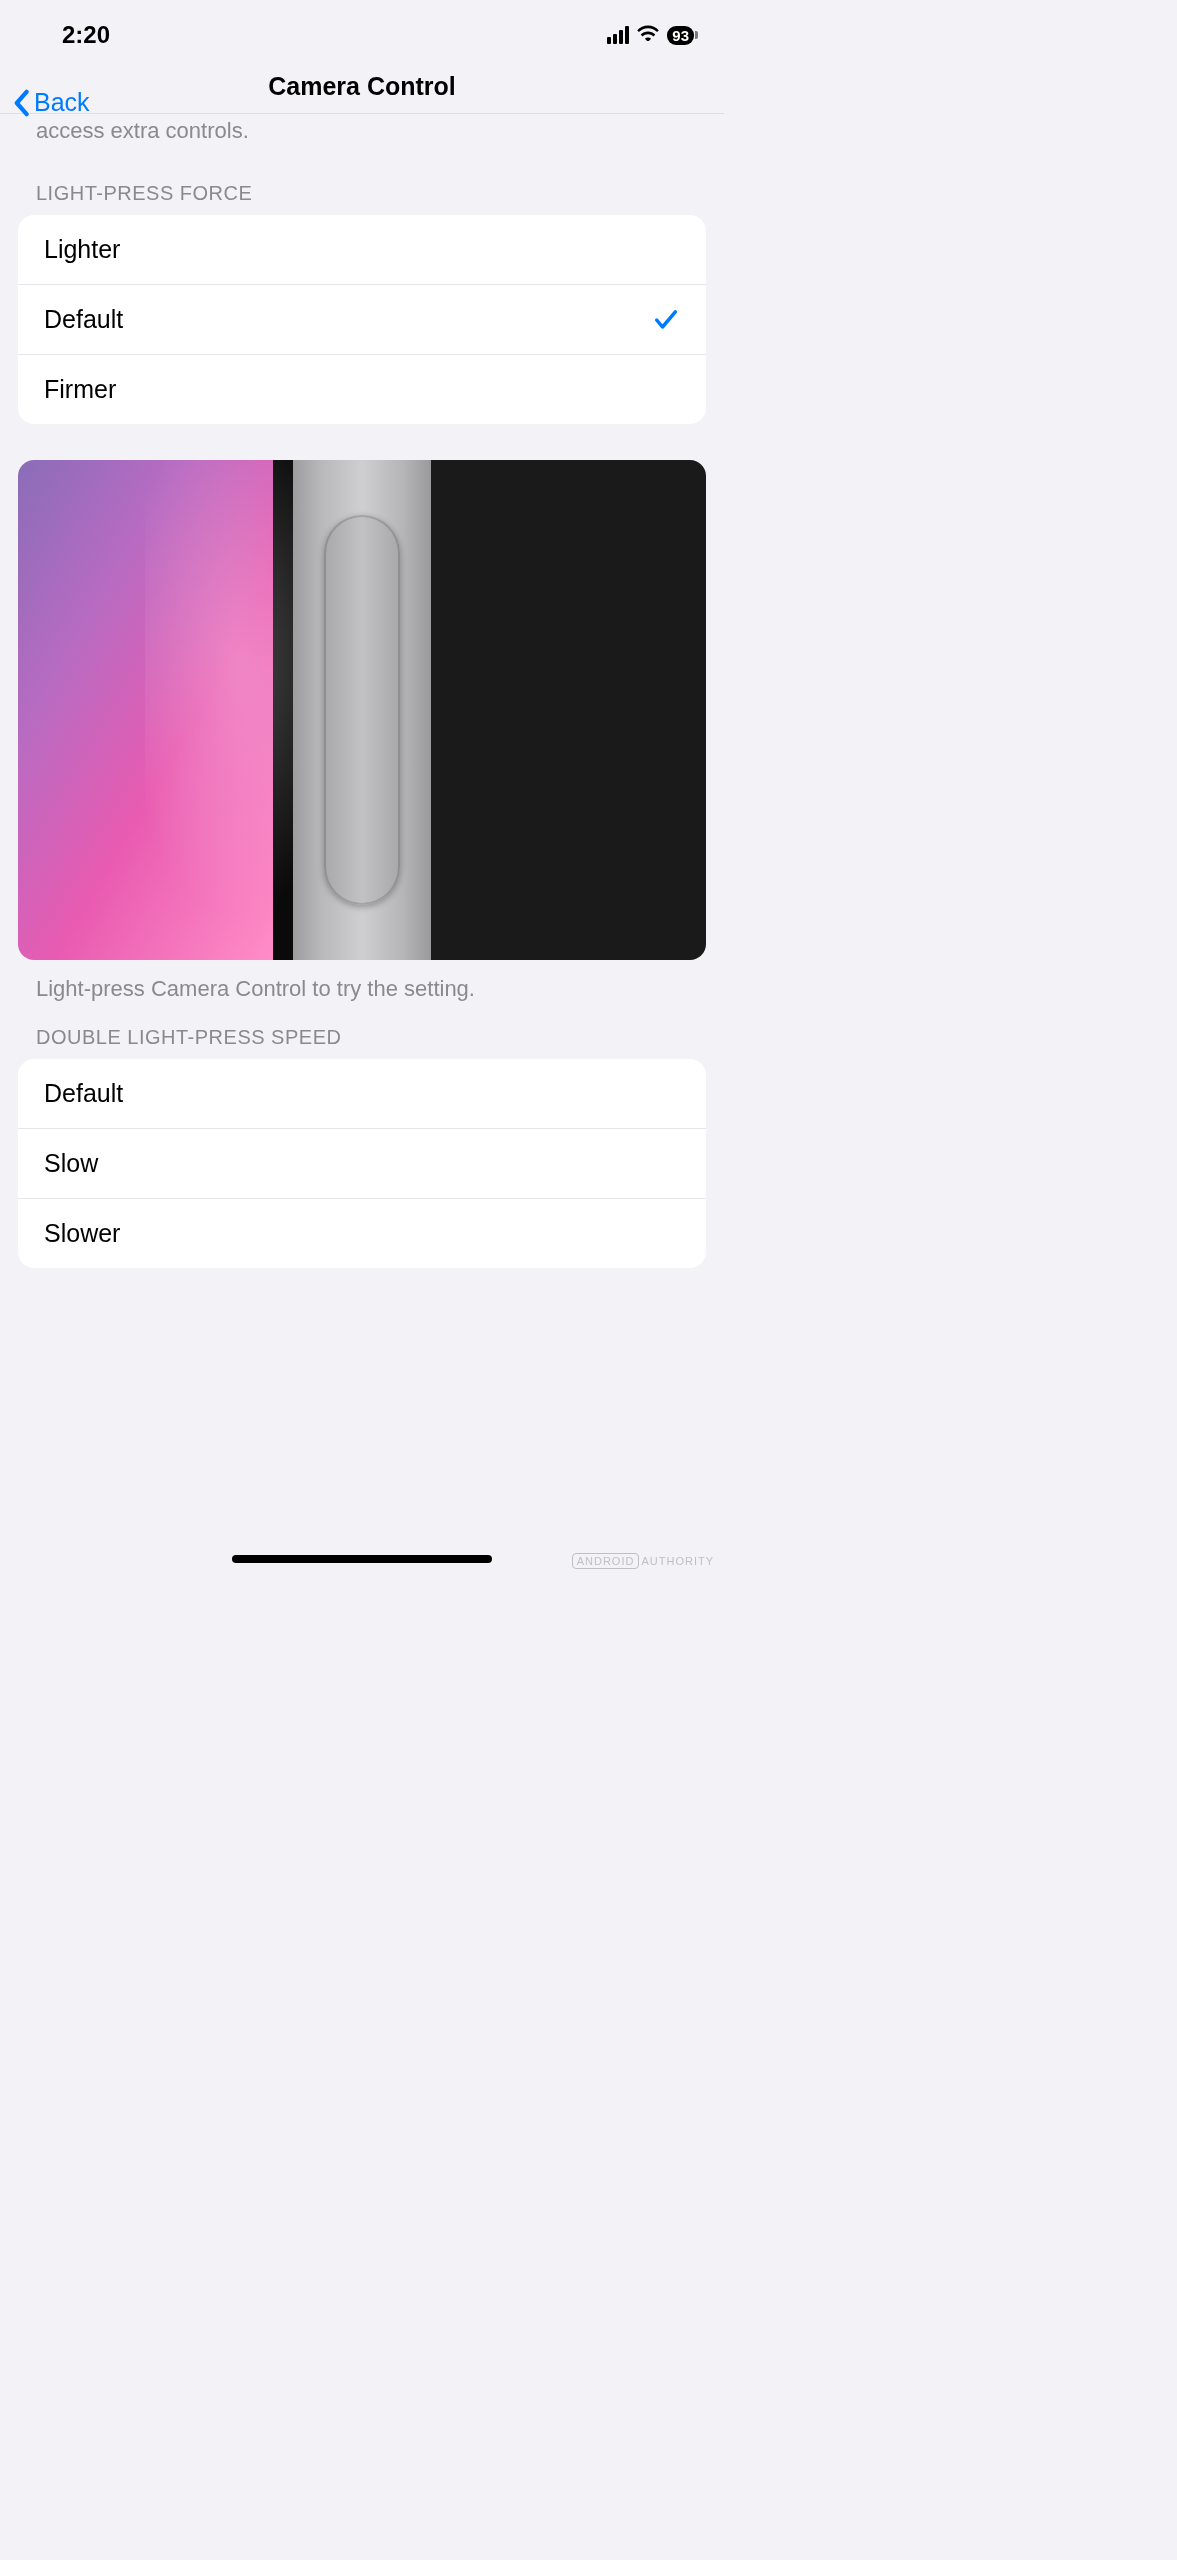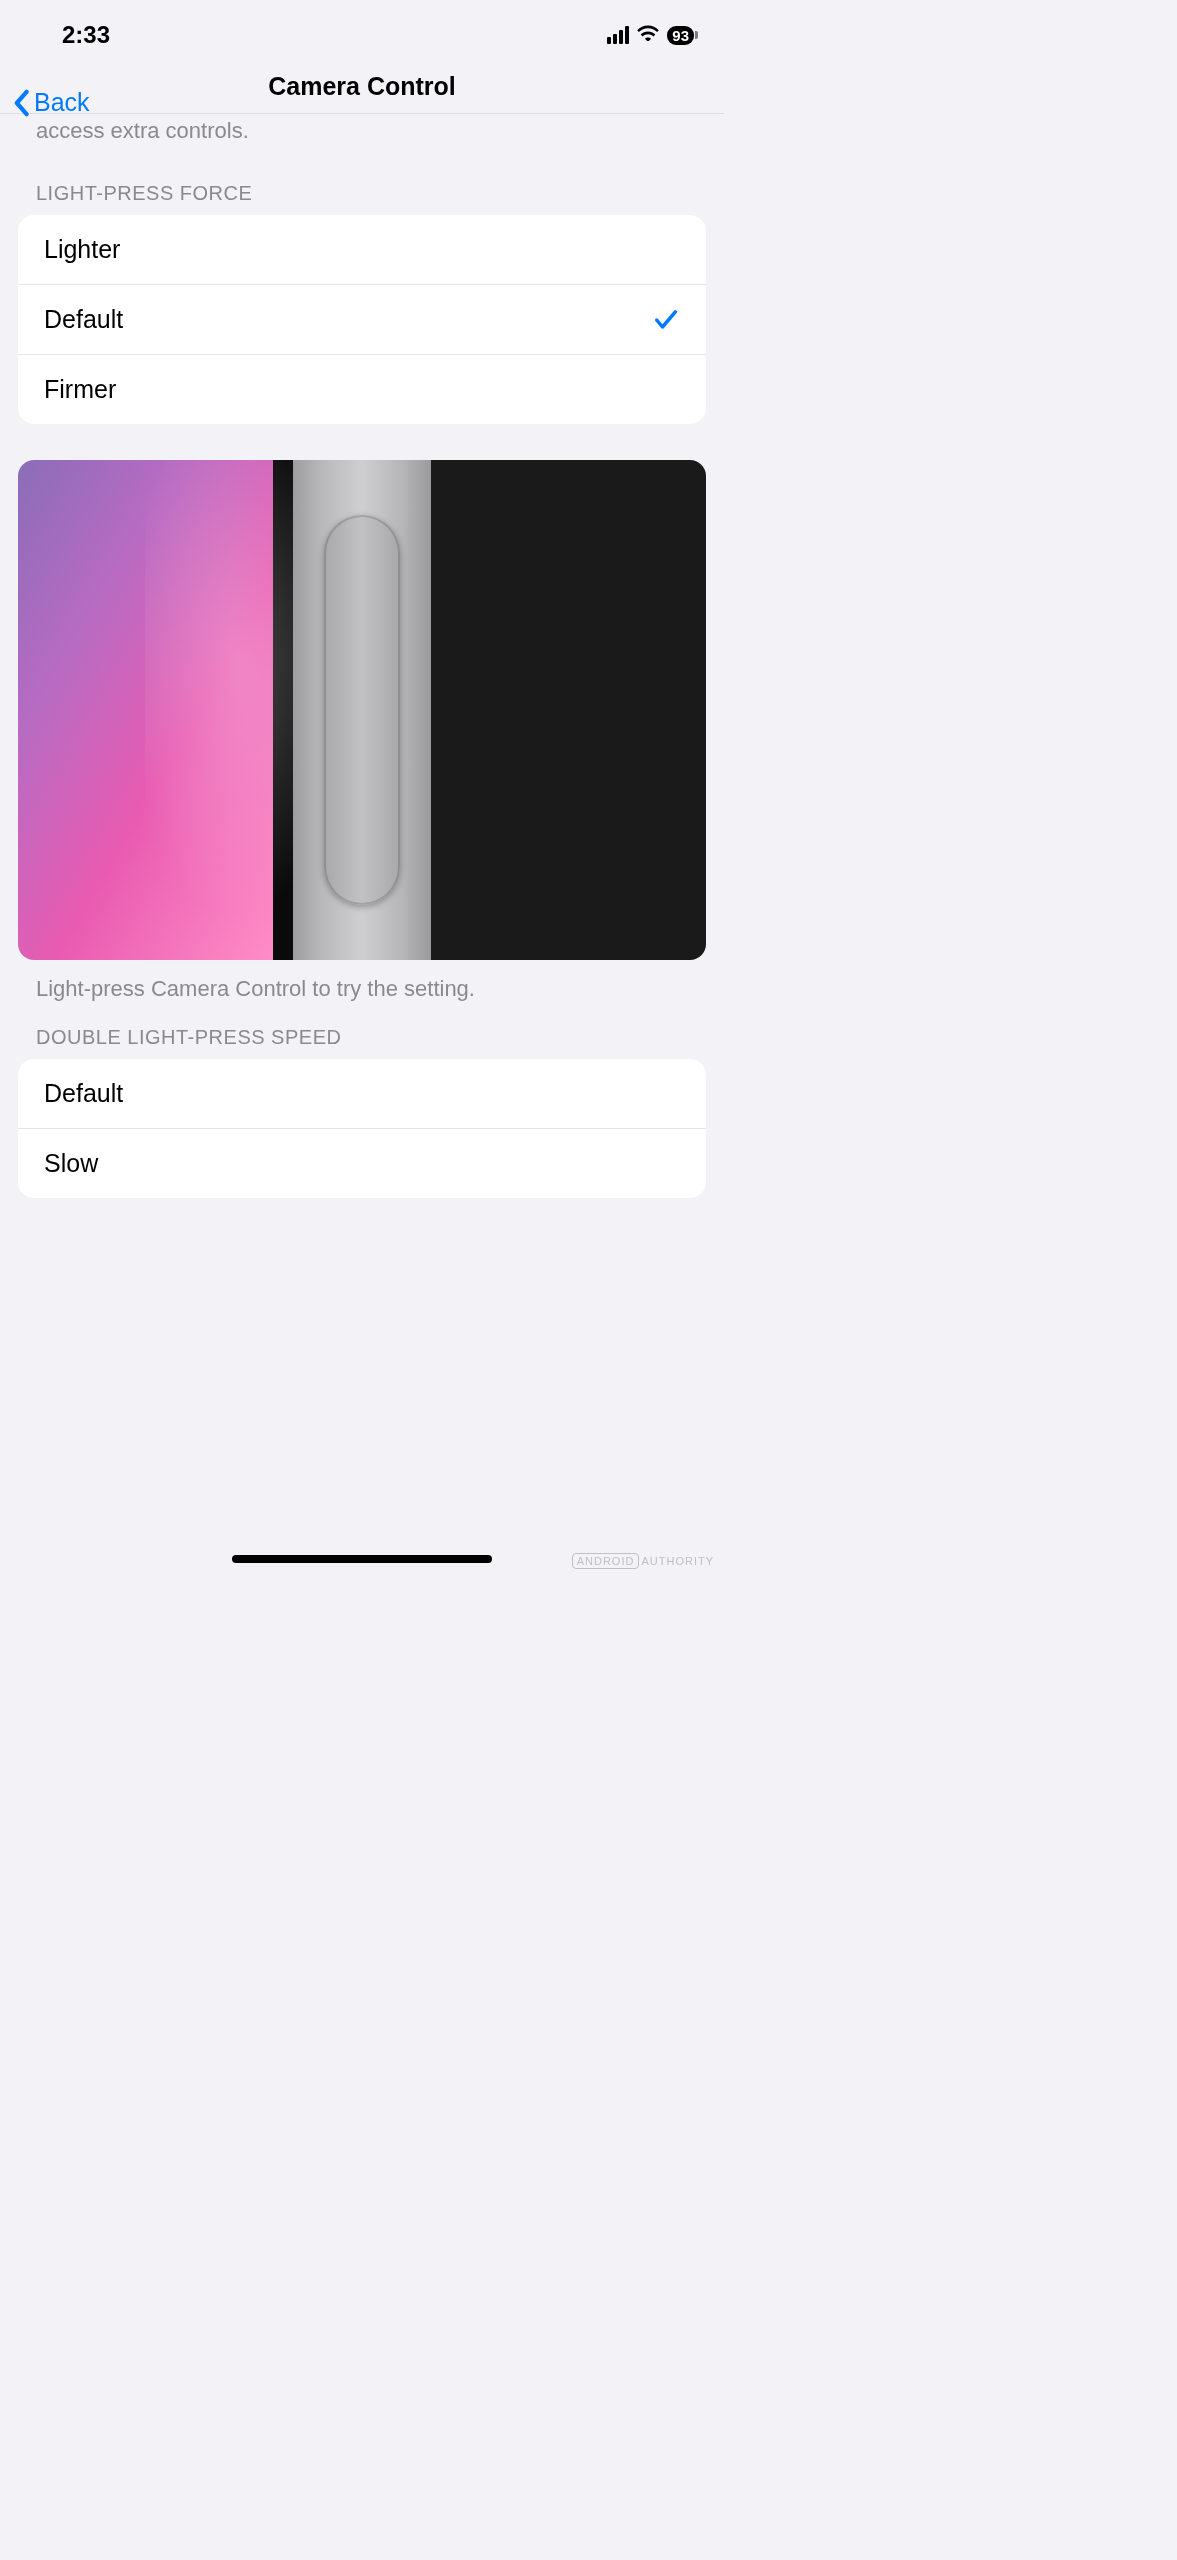--- a/index.html
+++ b/index.html
@@ -205,21 +205,21 @@
       border: 1px solid #c0c0c0;
       padding: 1px 4px;
       border-radius: 4px;
       margin-right: 2px;
     }
   </style>
 </head>
 <body>
 
 <div class="status-bar">
-  <div class="status-time">2:33</div>
+  <div class="status-time">2:20</div>
   <div class="status-right">
     <div class="signal-bars">
       <span></span>
         <span></span>
         <span></span>
         <span></span>
     </div>
     <div class="wifi-icon">
       <svg viewBox="0 0 24 20" fill="none">
           <path d="M12 19c.6 0 1.1-.2 1.5-.6l1.9-1.9c-.9-.9-2.1-1.5-3.4-1.5s-2.5.6-3.4 1.5l1.9 1.9c.4.4.9.6 1.5.6Z" fill="#000"></path>
@@ -272,19 +272,22 @@
   <div class="caption">Light-press Camera Control to try the setting.</div>
 
   <div class="section-header tight">DOUBLE LIGHT-PRESS SPEED</div>
   <div class="list-group">
     <div class="list-item">
       <span class="label">Default</span>
     </div>
     <div class="list-item">
       <span class="label">Slow</span>
     </div>
+    <div class="list-item">
+      <span class="label">Slower</span>
+    </div>
   </div>
 </div>
 
 <div class="home-indicator"></div>
 <div class="watermark">
   <span class="box">ANDROID</span><span>AUTHORITY</span>
 </div>
 
 </body></html>

